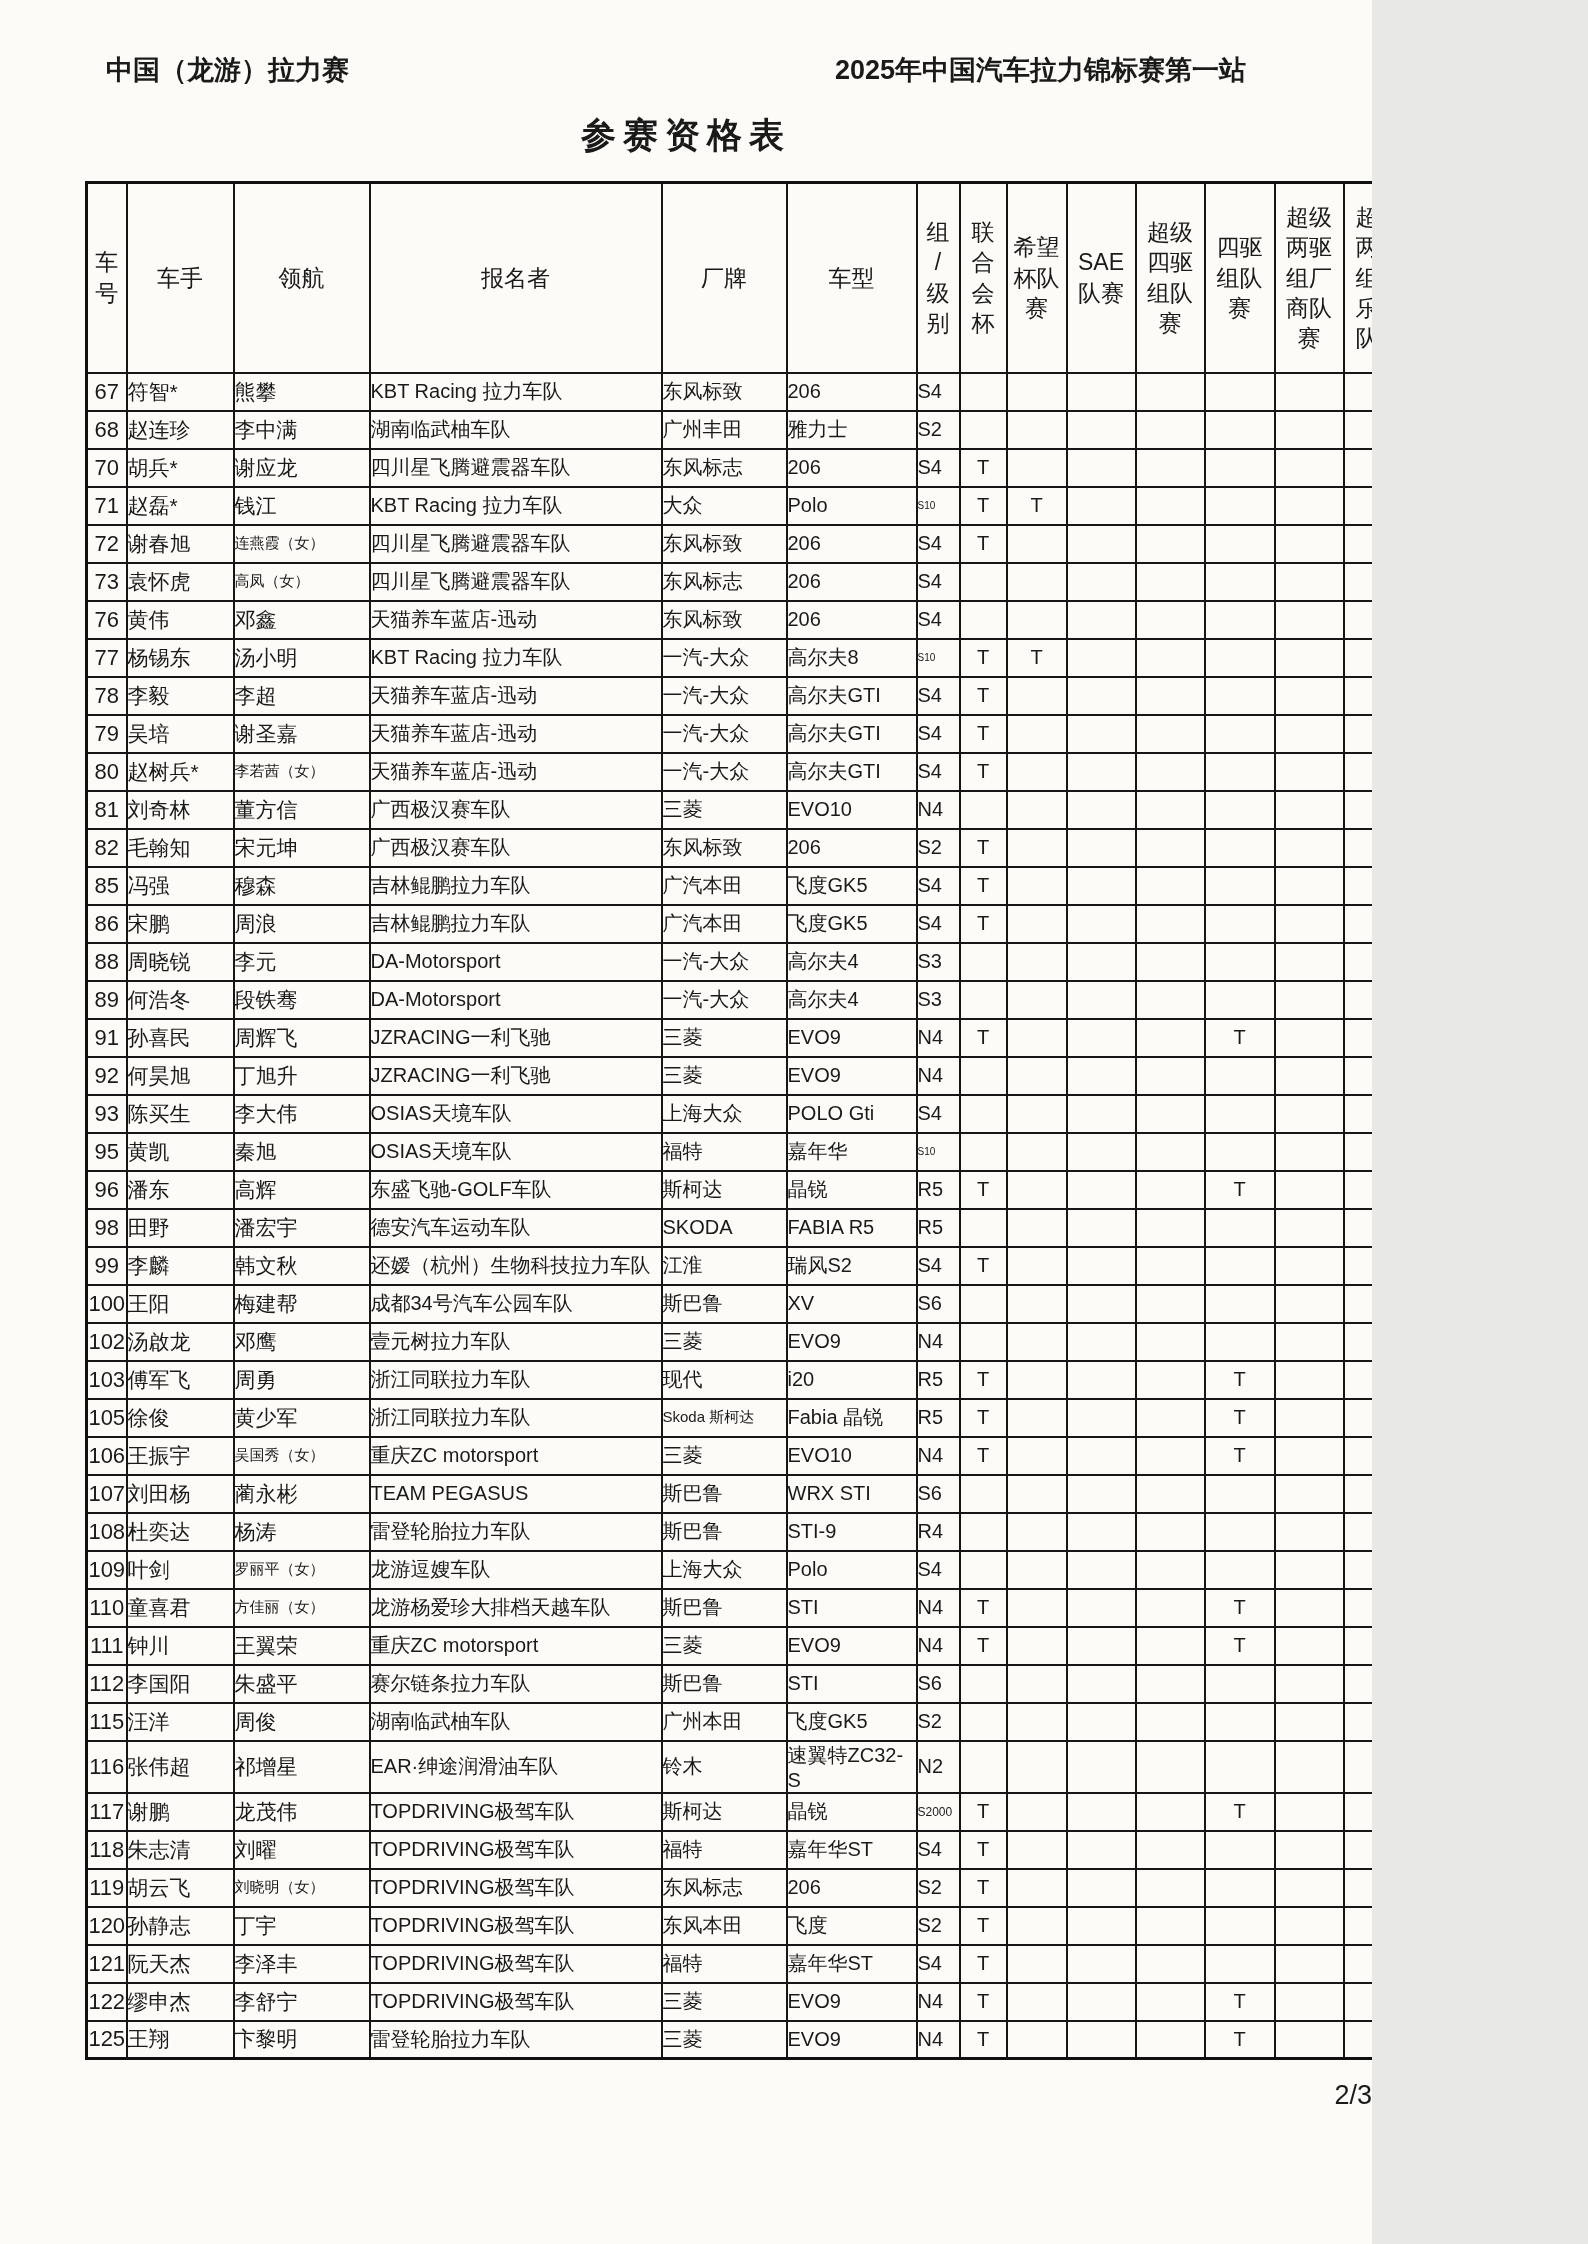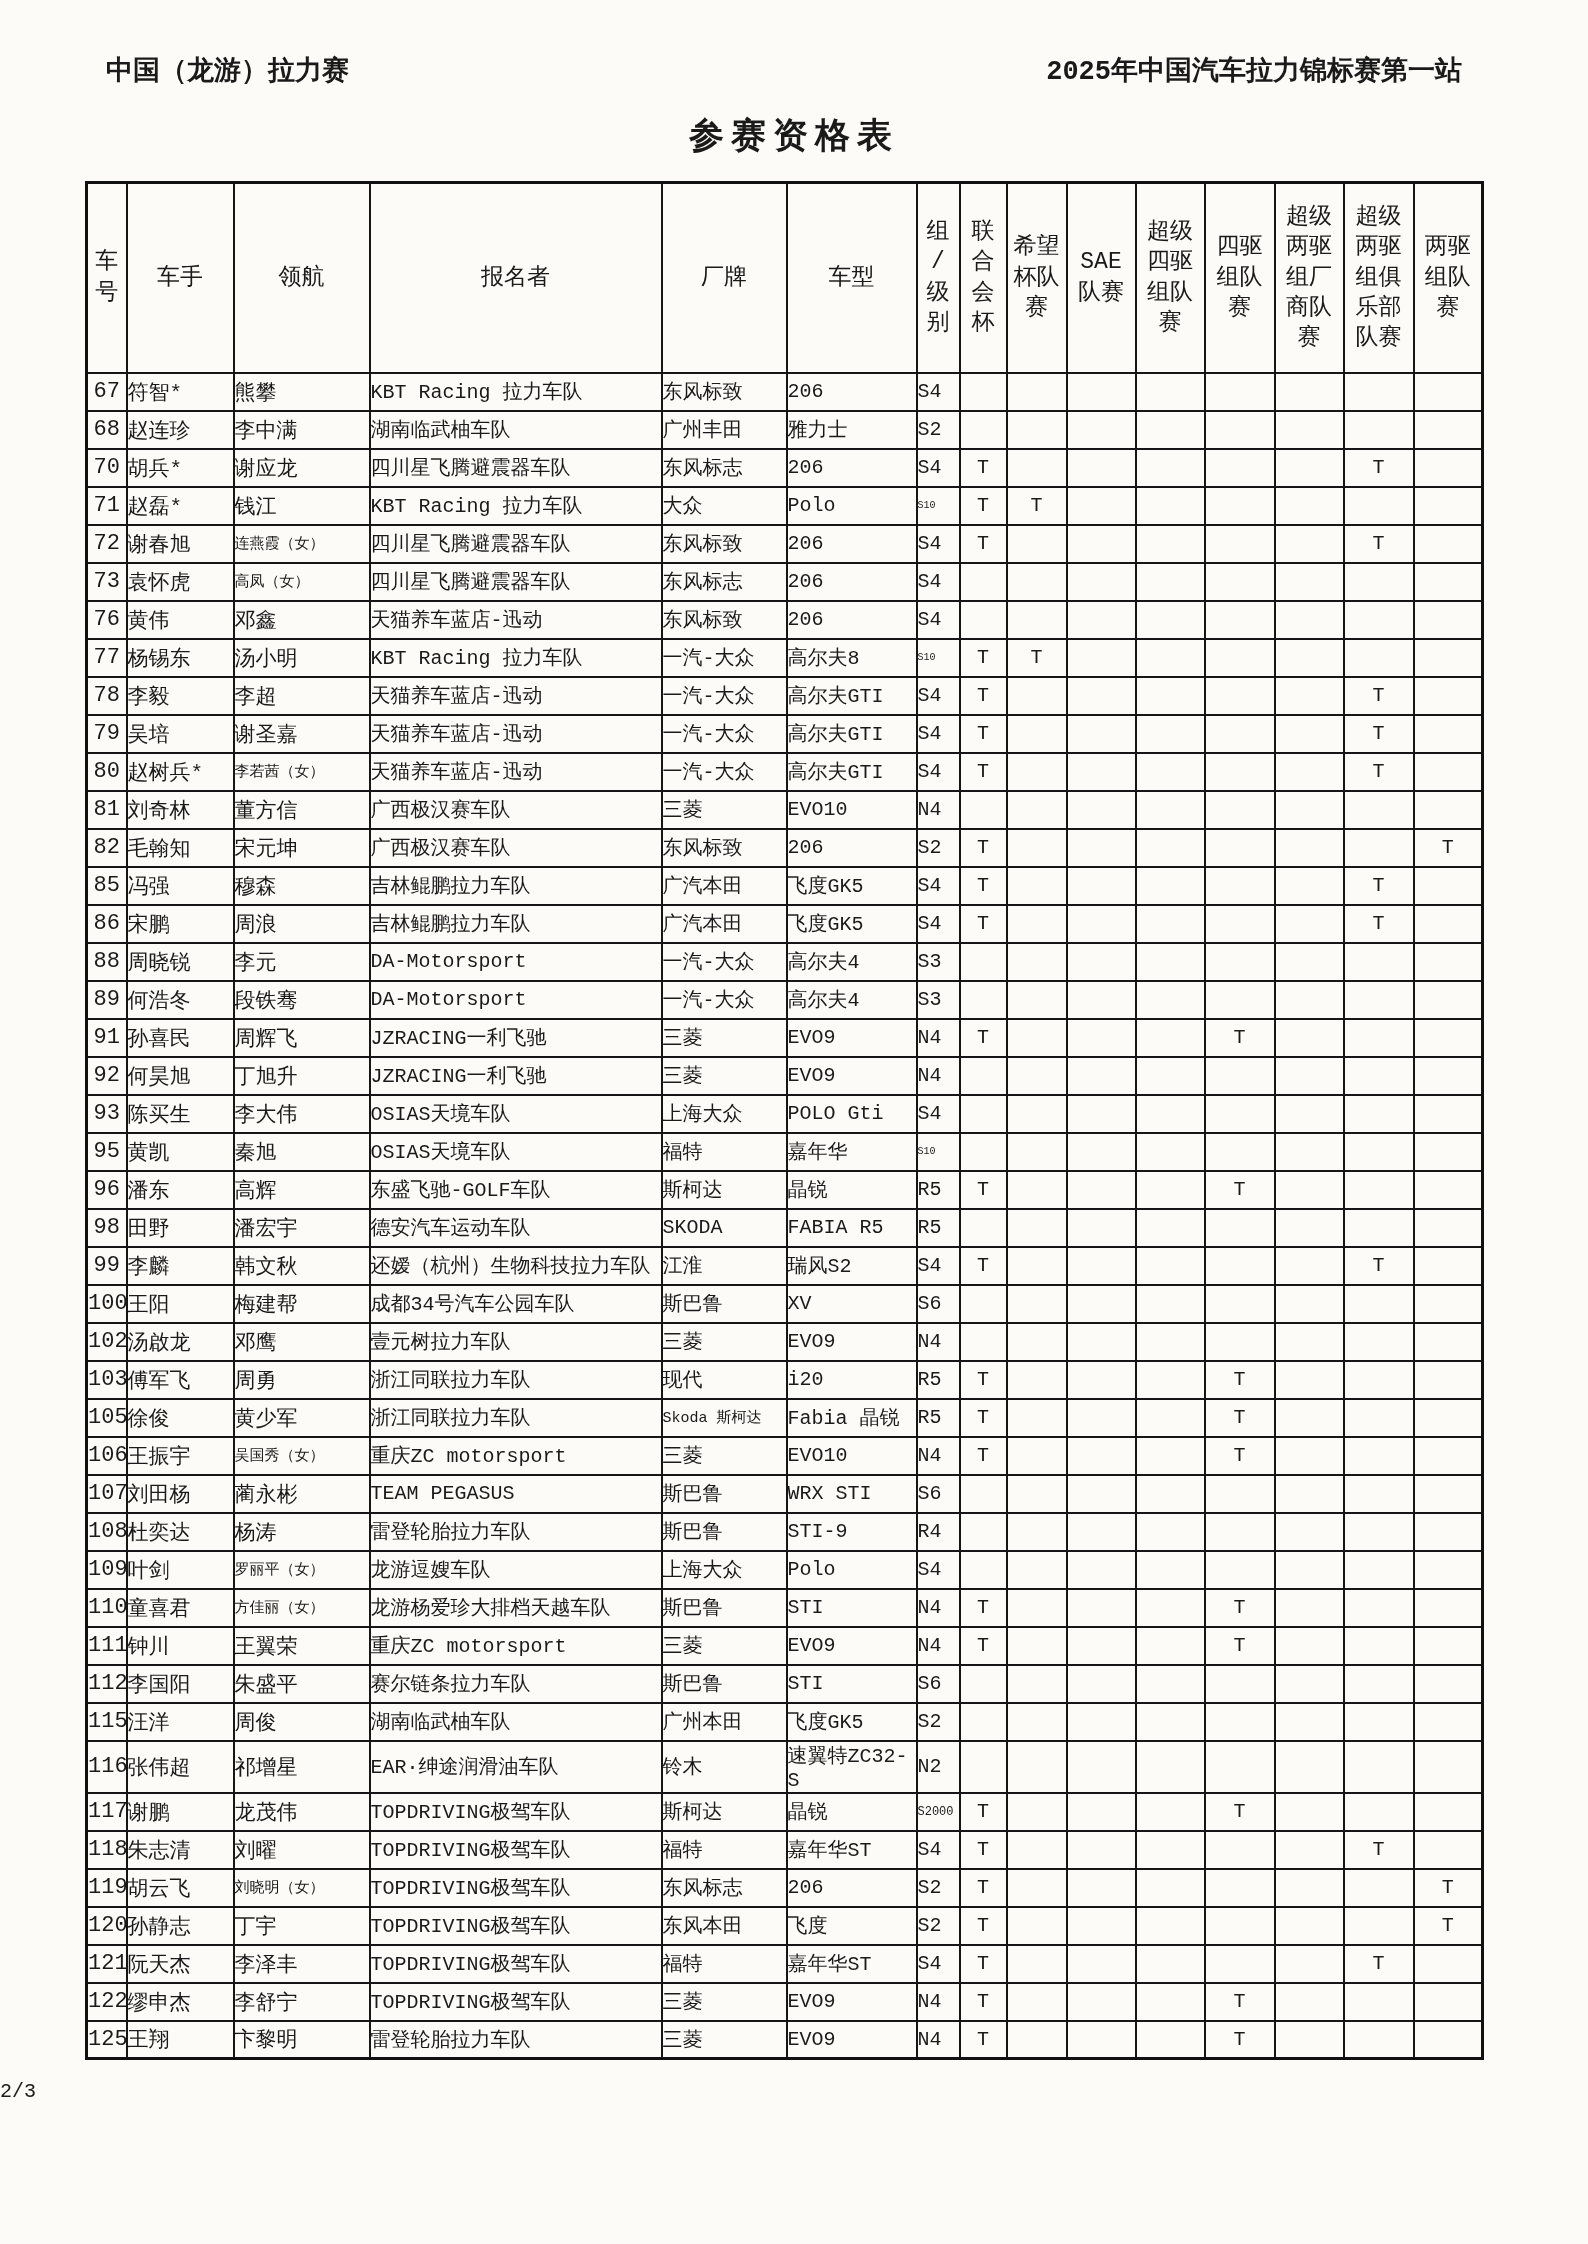--- a/index.html
+++ b/index.html
@@ -1,20 +1,20 @@
 <!DOCTYPE html>
 <html><head>
 <meta charset="utf-8">
 <style>
   html,body{margin:0;padding:0;background:#e8e8e6;}
   .page{
     position:relative;
-    width:1588px;height:2244px;
+    width:1372px;height:2244px;
     background:#fcfbf8;
-    font-family:Liberation Mono, monospace;
+    font-family:Liberation Sans, sans-serif;
     color:#1a1a1a;
     overflow:hidden;
   }
   .doc-header{
     display:flex;justify-content:space-between;align-items:flex-start;
     padding:52px 126px 0 106px;
     font-size:27px;font-weight:bold;
   }
   .doc-title{
     text-align:center;
@@ -47,21 +47,21 @@
   td.c3,td.c4,td.c5{font-size:20px;}
   td.c6{text-align:left;padding-left:3px;font-size:20px;}
   td.c7,td.c8,td.c9,td.c10,td.c11,td.c12,td.c13,td.c14{text-align:center;font-size:20px;}
   td.sm{font-size:15px;}
   td.sm3{font-size:20px;}
   td.sm4{font-size:15px;}
   td.sm5{font-size:20px;}
   td.smc{font-size:10px;}
   td.tinyc{font-size:12px;}
   .page-footer{
-    text-align:left;font-size:20px;margin-top:20px;
+    text-align:right;font-size:27px;margin-top:20px;
   }
 </style>
 </head>
 <body>
 
 <div class="page">
   <div class="doc-header">
     <span>中国（龙游）拉力赛</span>
     <span>2025年中国汽车拉力锦标赛第一站</span>
   </div>

